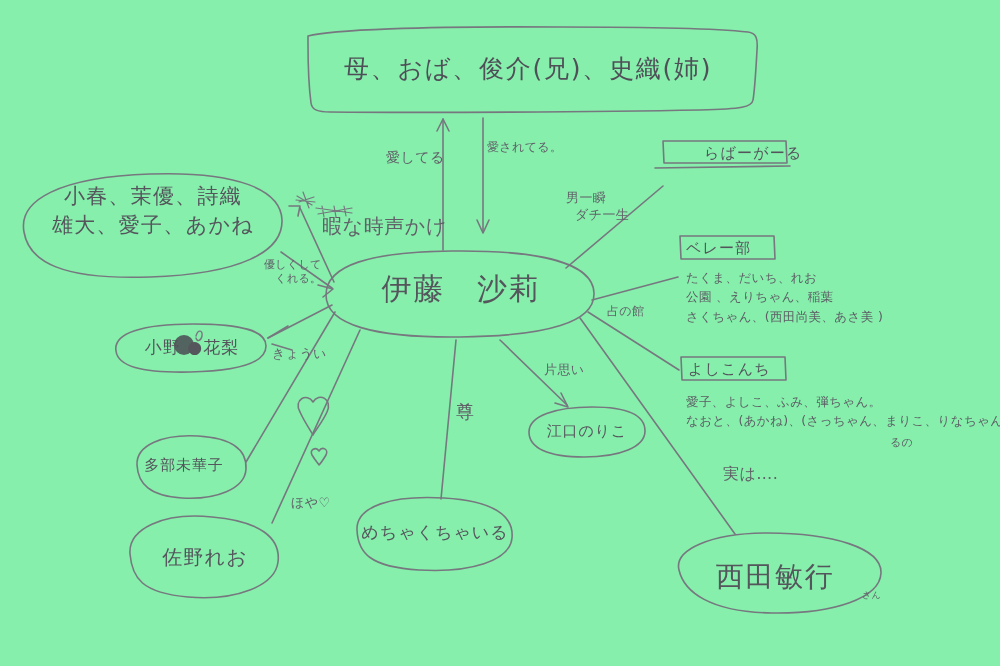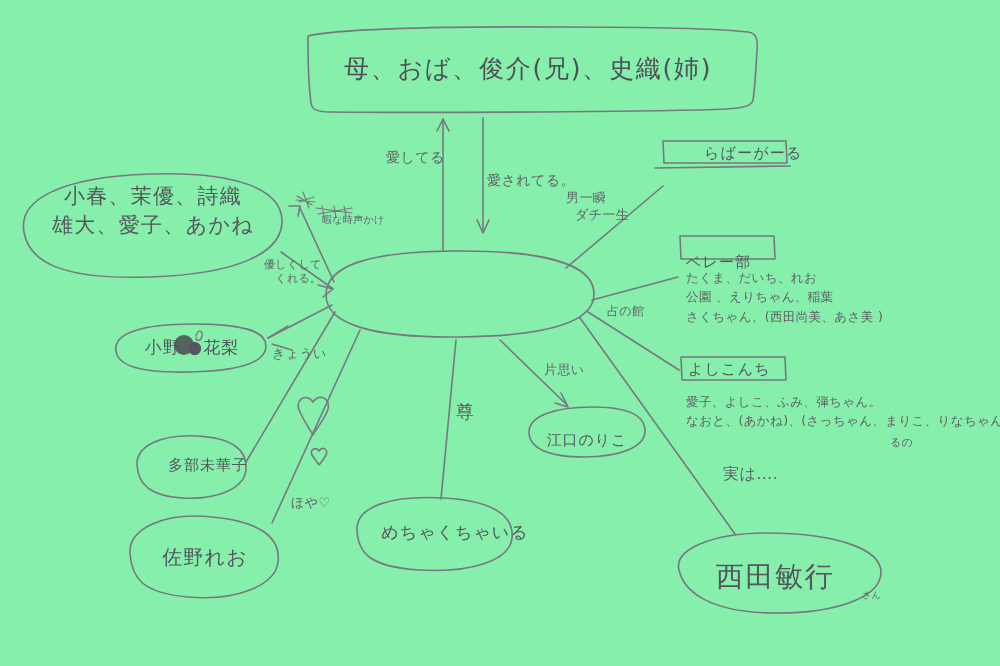--- a/index.html
+++ b/index.html
@@ -152,42 +152,43 @@
 
       <g>
         <circle cx="184" cy="345" r="10" fill="#4a4a52" stroke="none" opacity="0.85"></circle>
         <path d="M196,336 C198,329 203,330 202,336 C201,341 197,342 196,338" stroke-width="1.4"></path>
       </g>
     </g>
   </svg>
 
   <div class="hdr-text" style="left:344px; top:52px; font-size:25px;">母、おば、俊介(兄)、史織(姉)</div>
 
+  <div class="node-text" style="left:330px; top:268px; width:262px; font-size:30px;">伊藤　沙莉</div>
 
   <div class="node-text" style="left:22px; top:182px; width:262px; font-size:21px;">小春、茉優、詩織
 雄大、愛子、あかね</div>
 
   <div class="node-text" style="left:116px; top:336px; width:152px; font-size:17px;">小野 ●花梨</div>
 
-  <div class="node-text" style="left:152px; top:455px; width:112px; font-size:15px;">多部未華子</div>
+  <div class="node-text" style="left:128px; top:455px; width:112px; font-size:15px;">多部未華子</div>
 
   <div class="node-text" style="left:130px; top:544px; width:150px; font-size:20px;">佐野れお</div>
 
-  <div class="node-text" style="left:356px; top:521px; width:158px; font-size:17px;padding-left:20px;">めちゃくちゃいる</div>
-
-  <div class="node-text" style="left:528px; top:430px; width:118px; font-size:15px;">江口のりこ</div>
+  <div class="node-text" style="left:356px; top:521px; width:158px; font-size:17px;">めちゃくちゃいる</div>
+
+  <div class="node-text" style="left:528px; top:421px; width:118px; font-size:15px;">江口のりこ</div>
 
   <div class="node-text" style="left:690px; top:558px; width:170px; font-size:28px;">西田敏行</div>
   <div class="lbl tiny" style="left:862px; top:590px;">さん</div>
 
   <div class="edge-label" style="left:386px; top:148px; font-size:14px;">愛してる</div>
 
-  <div class="edge-label" style="left:487px; top:140px; font-size:14px;margin-top:31px;">愛されてる。</div>
-
-  <div class="edge-label" style="left:322px; top:213px; font-size:10px;">暇な時声かけ</div>
+  <div class="edge-label" style="left:487px; top:140px; font-size:12px;">愛されてる。</div>
+
+  <div class="edge-label" style="left:322px; top:213px; font-size:20px;">暇な時声かけ</div>
 
   <div class="edge-label" style="left:264px; top:258px; font-size:11px;">優しくして
 　くれる。</div>
 
   <div class="edge-label" style="left:272px; top:346px; font-size:13px;">きょうい</div>
 
   <div class="edge-label" style="left:291px; top:463px; font-size:13px;margin-top:32px;">ほや♡</div>
 
   <div class="edge-label" style="left:456px; top:400px; font-size:18px;">尊</div>
 
@@ -195,21 +196,21 @@
 
   <div class="edge-label" style="left:566px; top:190px; font-size:13px;">男一瞬
   ダチ一生</div>
 
   <div class="edge-label" style="left:607px; top:304px; font-size:12px;">占の館</div>
 
   <div class="edge-label" style="left:683px; top:464px; font-size:16px;margin-left:40px;">実は….</div>
 
   <div class="grp-title" style="left:704px; top:144px;">らばーがーる</div>
 
-  <div class="grp-title" style="left:686px; top:239px;margin-top:14px;">ベレー部</div>
+  <div class="grp-title" style="left:686px; top:239px;">ベレー部</div>
   <div class="grp-body" style="left:686px; top:268px;">たくま、だいち、れお
 公園 、えりちゃん、稲葉
 さくちゃん、(西田尚美、あさ美 )</div>
 
   <div class="grp-title" style="left:688px; top:360px;">よしこんち</div>
   <div class="grp-body" style="left:686px; top:392px;">愛子、よしこ、ふみ、弾ちゃん。
 なおと、(あかね)、(さっちゃん、まりこ、りなちゃん)</div>
   <div class="grp-body" style="left:890px; top:434px; font-size:11px;">るの</div>
 
 </div>

